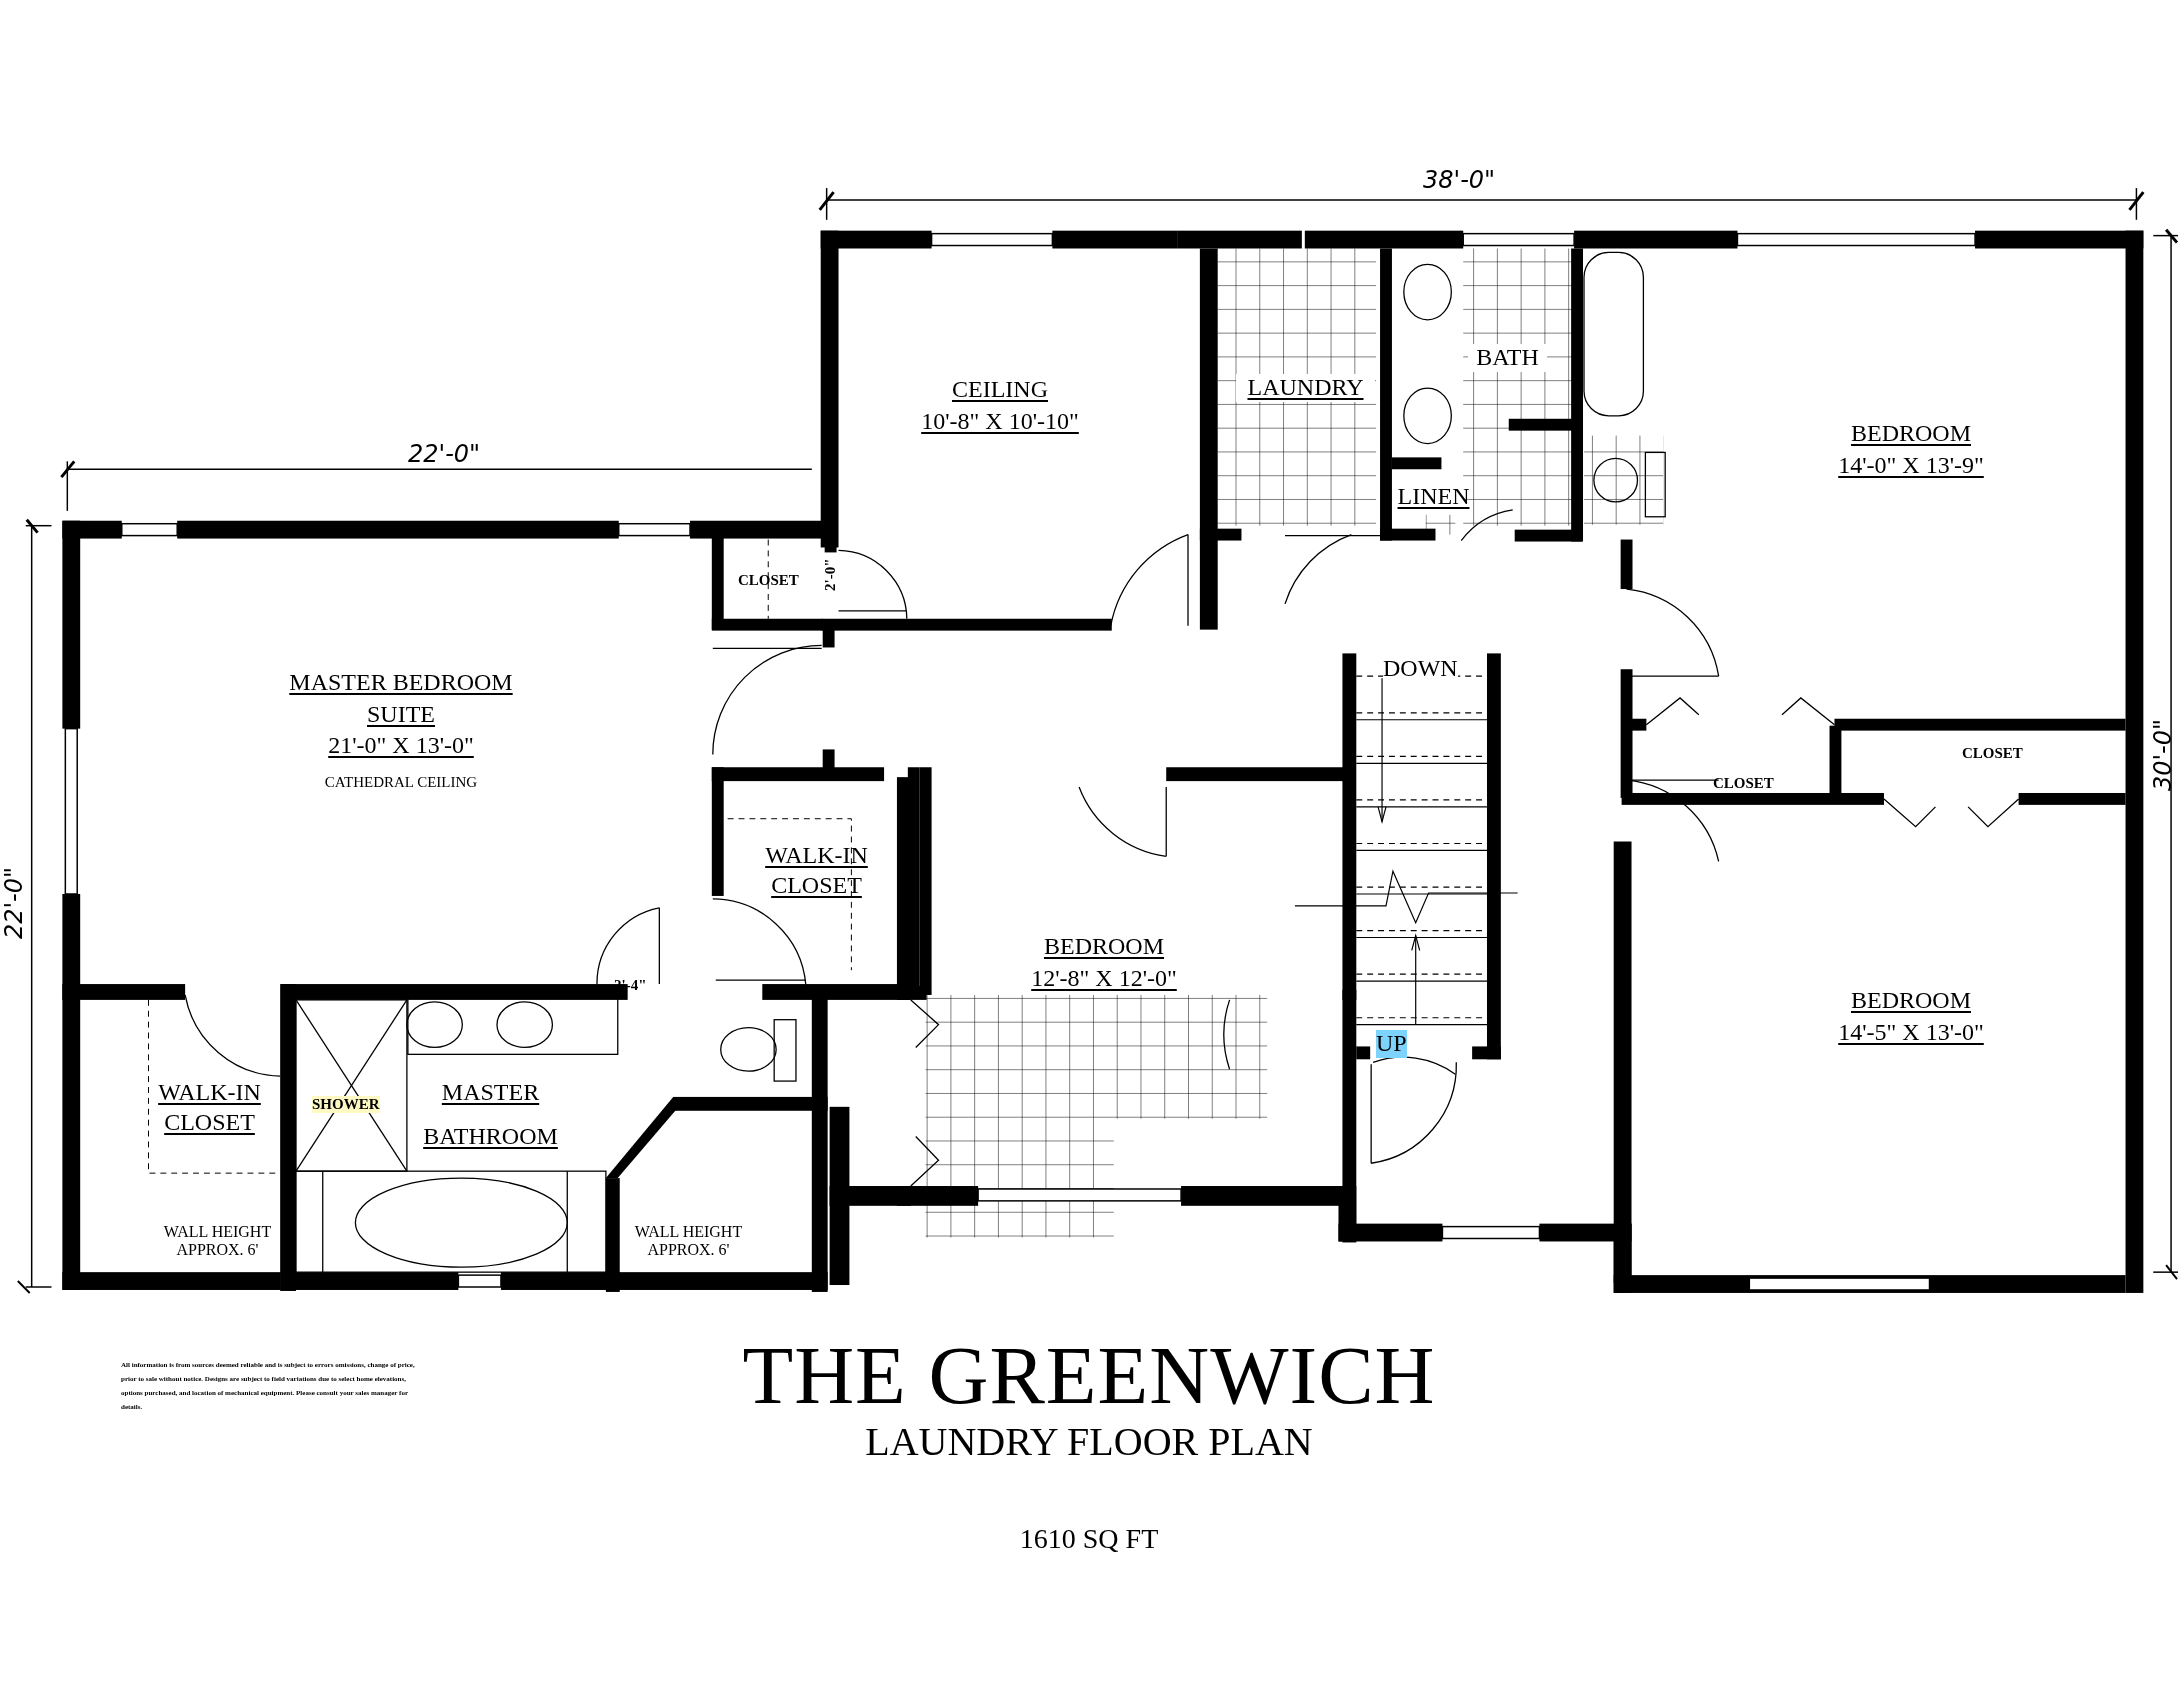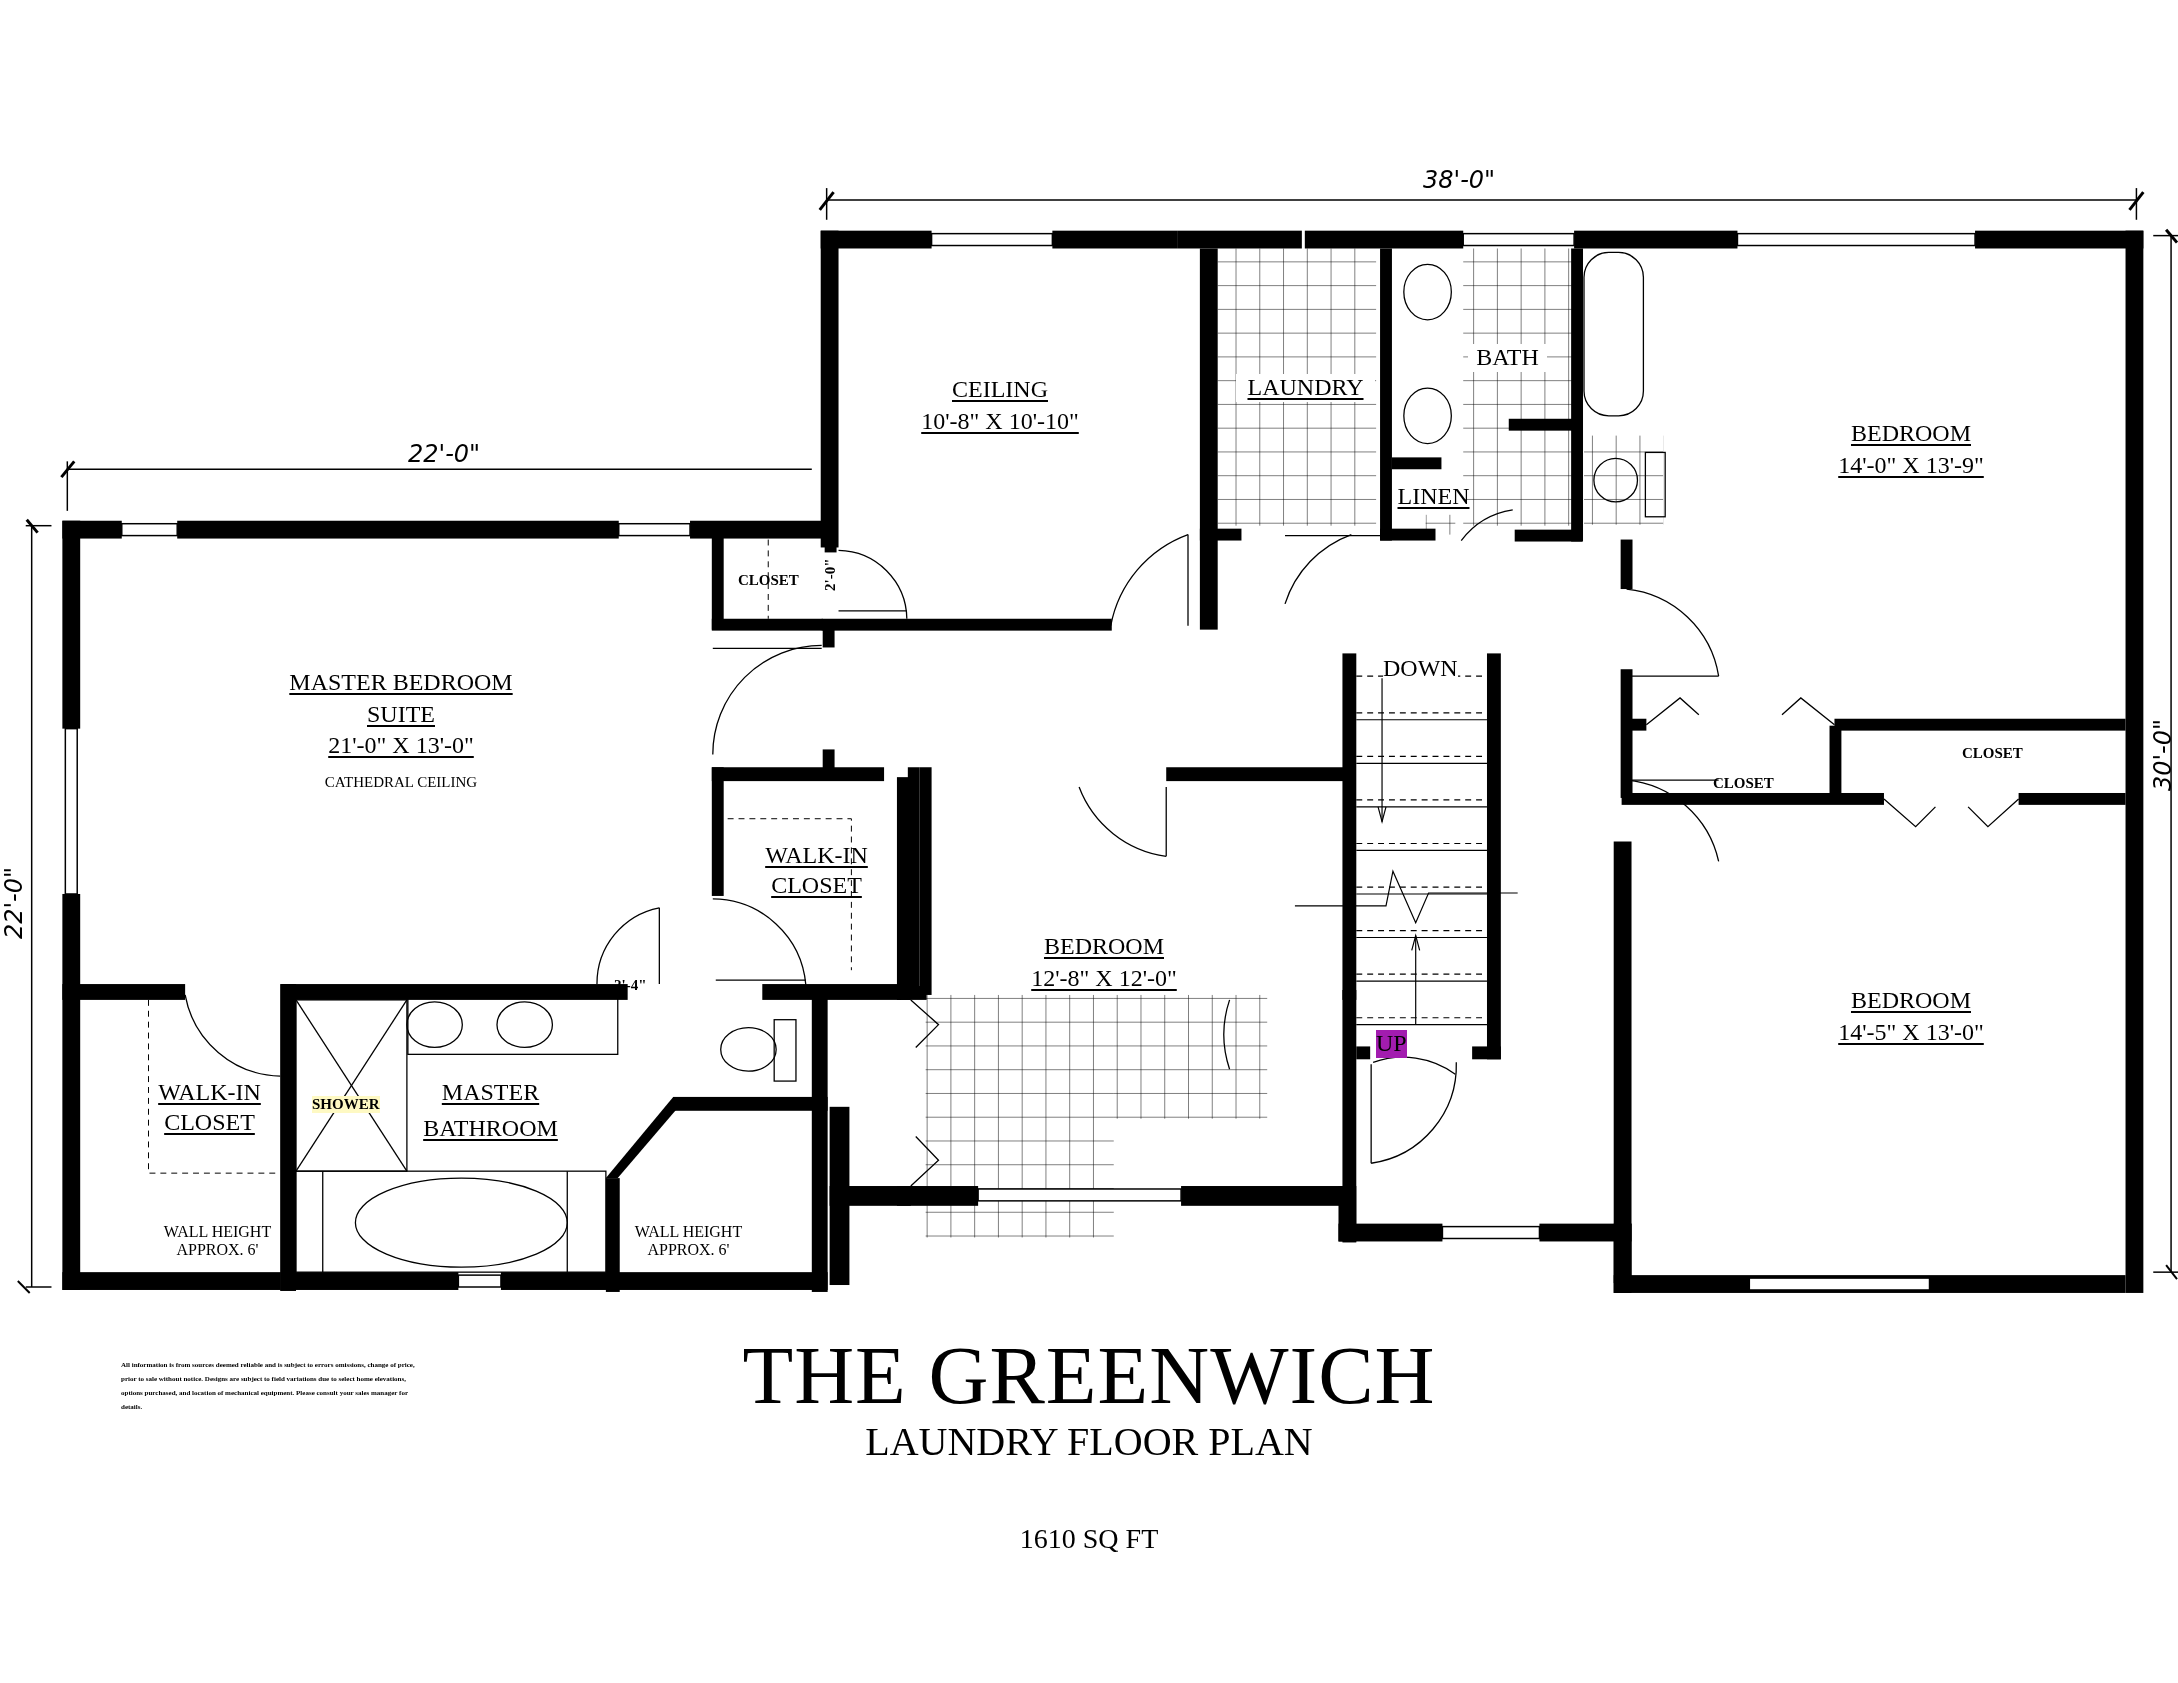--- a/index.html
+++ b/index.html
@@ -299,29 +299,29 @@
   <div class="u" style="margin-top:2px;">CLOSET</div>
 </div>
 
 <div class="lbl room-name" style="left:150px;top:1079px;width:119px;">
   <div class="u">WALK-IN</div>
   <div class="u" style="margin-top:2px;">CLOSET</div>
 </div>
 
 <div class="lbl room-name" style="left:421px;top:1079px;width:139px;">
   <div class="u" style="background:#fff;">MASTER</div>
-  <div class="u" style="background:#fff;margin-top:8px;text-align:center;">BATHROOM</div>
+  <div class="u" style="background:#fff;margin-top:16px;text-align:center;">BATHROOM</div>
 </div>
 
 <div class="lbl small" style="left:312px;top:1096px;background:#fef9c3;">SHOWER</div>
 <div class="lbl small" style="left:1713px;top:775px;">CLOSET</div>
 <div class="lbl small" style="left:1962px;top:745px;">CLOSET</div>
 
 <div class="lbl room-name" style="left:1383px;top:655px;background:#fff;">DOWN</div>
-<div class="lbl room-name" style="left:1376px;top:1030px;background:#a21caf;">UP</div>
+<div class="lbl room-name" style="left:1376px;top:1030px;background:#7dd3fc;">UP</div>
 
 <div class="lbl tiny" style="left:163px;top:1223px;width:109px;font-weight:normal;">
   <div>WALL HEIGHT</div>
   <div>APPROX. 6'</div>
 </div>
 <div class="lbl tiny" style="left:634px;top:1223px;width:109px;font-weight:normal;">
   <div>WALL HEIGHT</div>
   <div>APPROX. 6'</div>
 </div>
 

